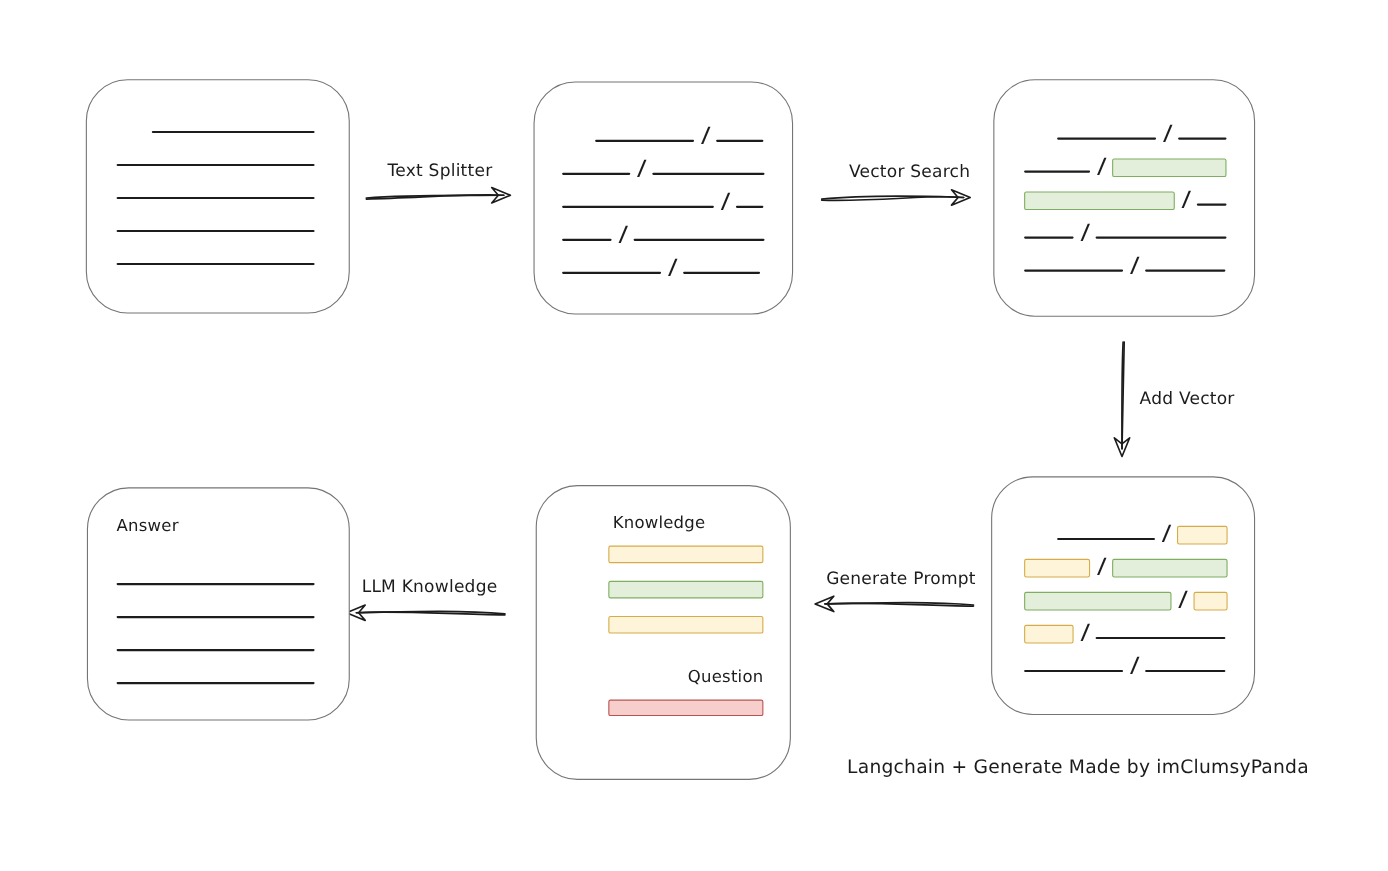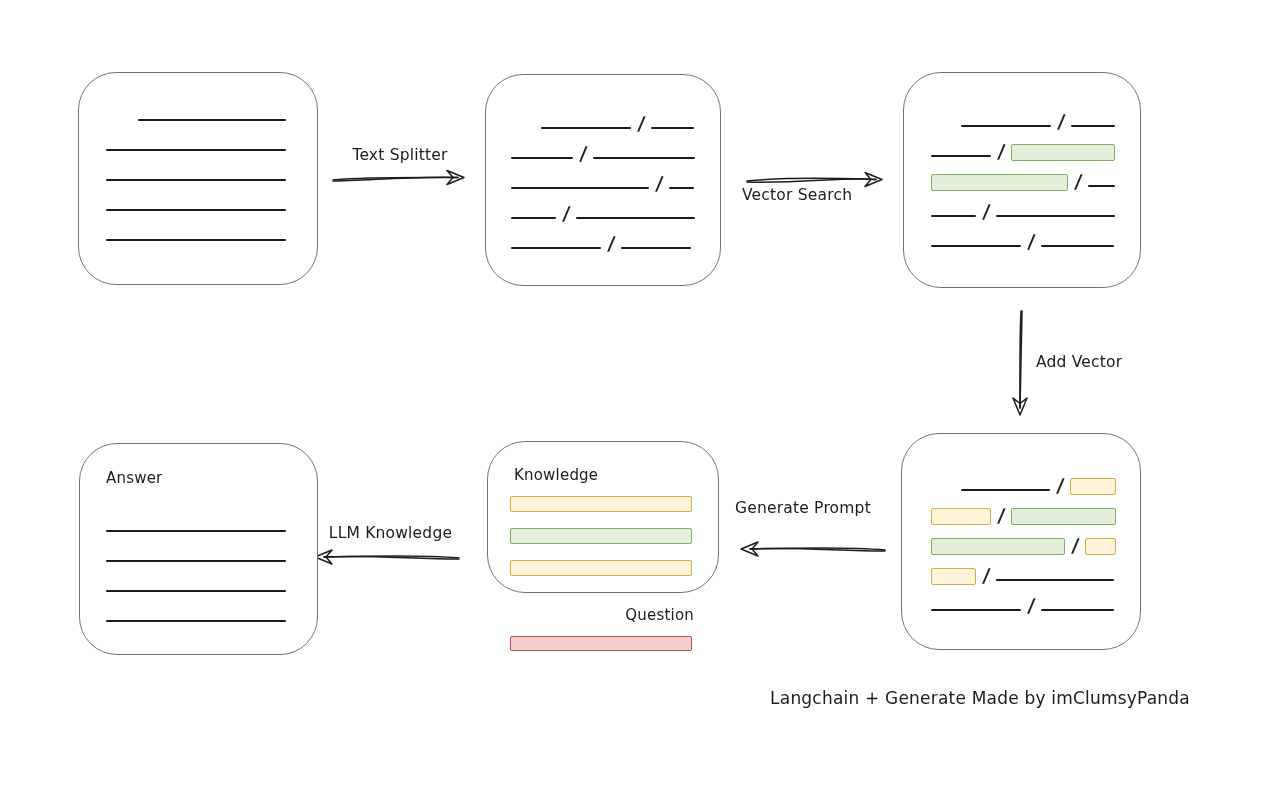--- a/index.html
+++ b/index.html
@@ -105,21 +105,21 @@
           <span class="seg-line" style="width: 120px;"></span>
         </div>
         <div class="seg-row">
           <span class="seg-line" style="width: 90px;"></span>
           <span class="slash">/</span>
           <span class="seg-line" style="width: 70px;"></span>
         </div>
       </div>
   </div>
 
-  <div class="arrow-label" style="left:742px;top:147px;width:140px;text-align:left;margin-top:39px;">Vector Search</div>
+  <div class="arrow-label" style="left:742px;top:147px;width:140px;text-align:right;">Vector Search</div>
   <svg class="arrow" style="left:744px;top:166px;" width="144" height="28" viewBox="0 0 144 28">
     <path d="M3 15 C 50 10.5, 100 12.5, 132 13.5"></path>
     <path d="M3 16 C 55 17.5, 105 10.5, 132 13.5"></path>
     <path d="M138 13.5 L121 6.5 L127 13.5 L121 20.5 Z"></path>
   </svg>
 
   <div class="box" style="left:903px;top:72px;width:238px;height:216px;">
     <div class="rows" style="padding:24px 25px 0 27px;">
         <div class="seg-row">
           <span class="seg-line" style="width: 90px; margin-left: 30px;"></span>
@@ -179,28 +179,28 @@
           <span class="seg-line" style="width: 118px;"></span>
         </div>
         <div class="seg-row">
           <span class="seg-line" style="width: 90px;"></span>
           <span class="slash">/</span>
           <span class="seg-line" style="width: 73px;"></span>
         </div>
       </div>
   </div>
 
-  <div class="arrow-label" style="left:735px;top:499px;width:152px;text-align:left;">Generate Prompt</div>
+  <div class="arrow-label" style="left:735px;top:517px;width:152px;text-align:right;">Generate Prompt</div>
   <svg class="arrow" style="left:736px;top:536px;" width="152" height="28" viewBox="0 0 152 28">
     <path d="M149 14 C 110 10.5, 60 12, 14 13"></path>
     <path d="M149 15 C 100 14.5, 55 11, 14 13"></path>
     <path d="M5 13 L22 6 L16 13 L22 20 Z"></path>
   </svg>
 
-  <div class="box" style="left:487px;top:441px;width:232px;height:152px;">
+  <div class="box" style="left:487px;top:441px;width:232px;height:268px;padding-left:43px;">
     <div style="padding:24px 24px 0 22px;">
       <div class="box-heading" style="margin-left:4px;margin-bottom:12px;">Knowledge</div>
       <div class="rows bars">
           <div class="seg-row">
             <span class="seg-bar bar-yellow" style="width: 182px;"></span>
           </div>
           <div class="seg-row">
             <span class="seg-bar bar-green" style="width: 182px;"></span>
           </div>
           <div class="seg-row">

